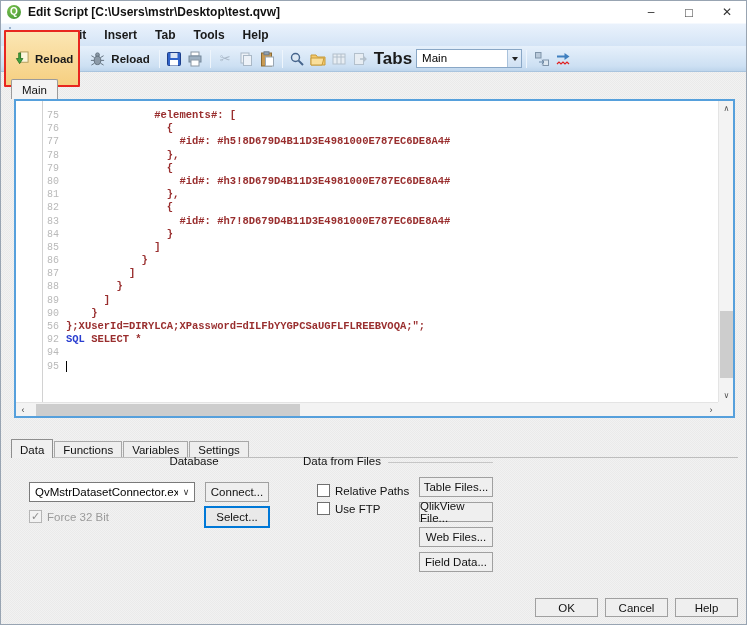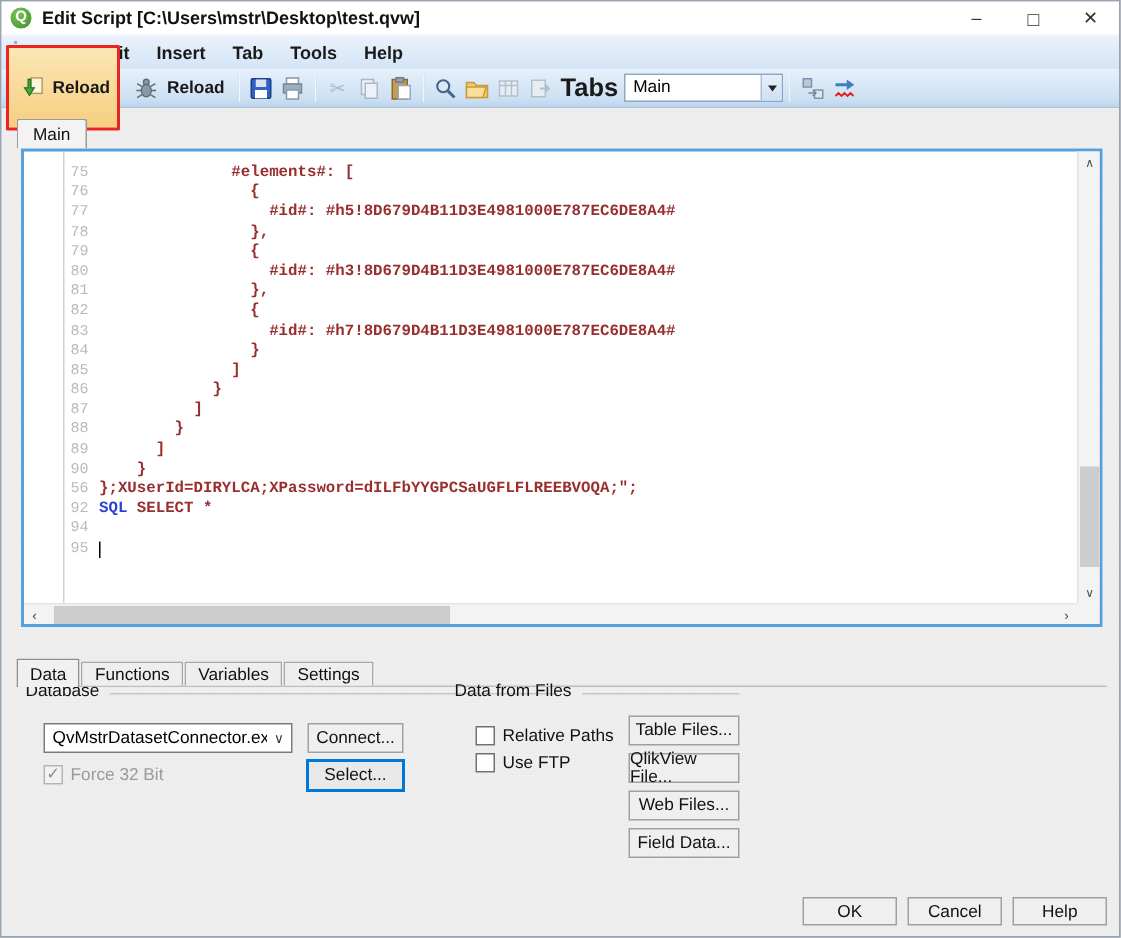--- a/index.html
+++ b/index.html
@@ -83,21 +83,21 @@
   .bottom-tabs{position:absolute;top:438px;left:10px;right:8px;height:19px;display:flex;align-items:flex-end;
     border-bottom:1px solid #bdbdbd;}
   .btab{height:16px;padding:1px 8px 0;font-size:11.5px;color:#111;background:#eeeeee;
     border:1px solid #a7a7a7;border-bottom:none;border-radius:1px 1px 0 0;margin-right:1px;
     display:flex;align-items:center;margin-top:16px;}
   .btab.selected{height:19px;background:#f0f0f0;border-color:#8e8e8e;position:relative;z-index:2;margin-bottom:-1px;}
 
   
   .group-head{position:absolute;display:flex;align-items:center;font-size:11.5px;color:#111;}
   .group-head .rule{flex:1;height:1px;background:#c6c6c6;margin-left:7px;margin-top:2px;}
-  .db-head{left:16px;top:454px;width:354px;} 
+  .db-head{left:16px;top:454px;width:354px;flex-direction:column;} 
   .files-head2{left:302px;top:454px;width:190px;}
 
   .combobox2{position:absolute;left:28px;top:481px;width:166px;height:20px;background:#fff;
     border:1px solid #7a7a7a;display:flex;align-items:center;}
   .combobox2 .val{flex:1;font-size:11.5px;padding-left:5px;color:#000;overflow:hidden;white-space:nowrap;}
   .combobox2 .chev{width:16px;font-size:9px;color:#333;text-align:center;}
 
   .push-btn{position:absolute;background:#efefef;border:1px solid #a0a0a0;font-size:11.5px;color:#111;
     display:flex;align-items:center;justify-content:center;font-family:"Liberation Sans",sans-serif;}
   .btn-connect{left:204px;top:481px;width:64px;height:20px;}

